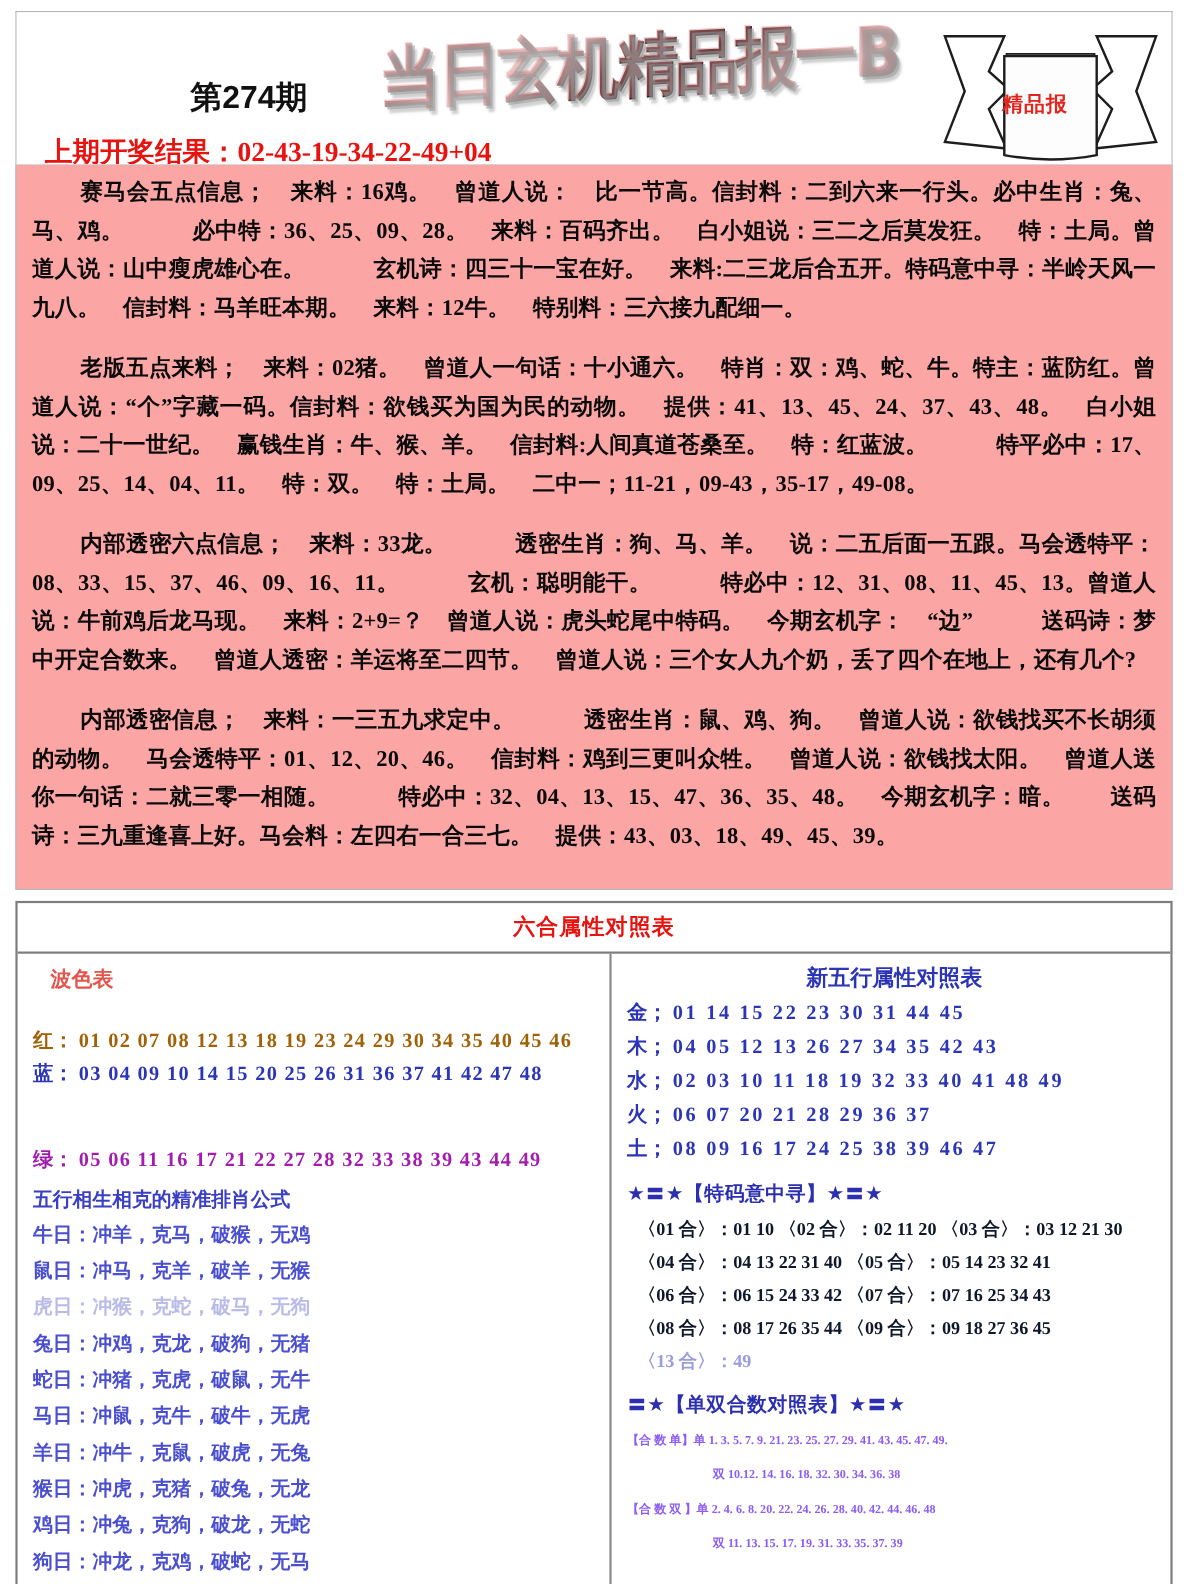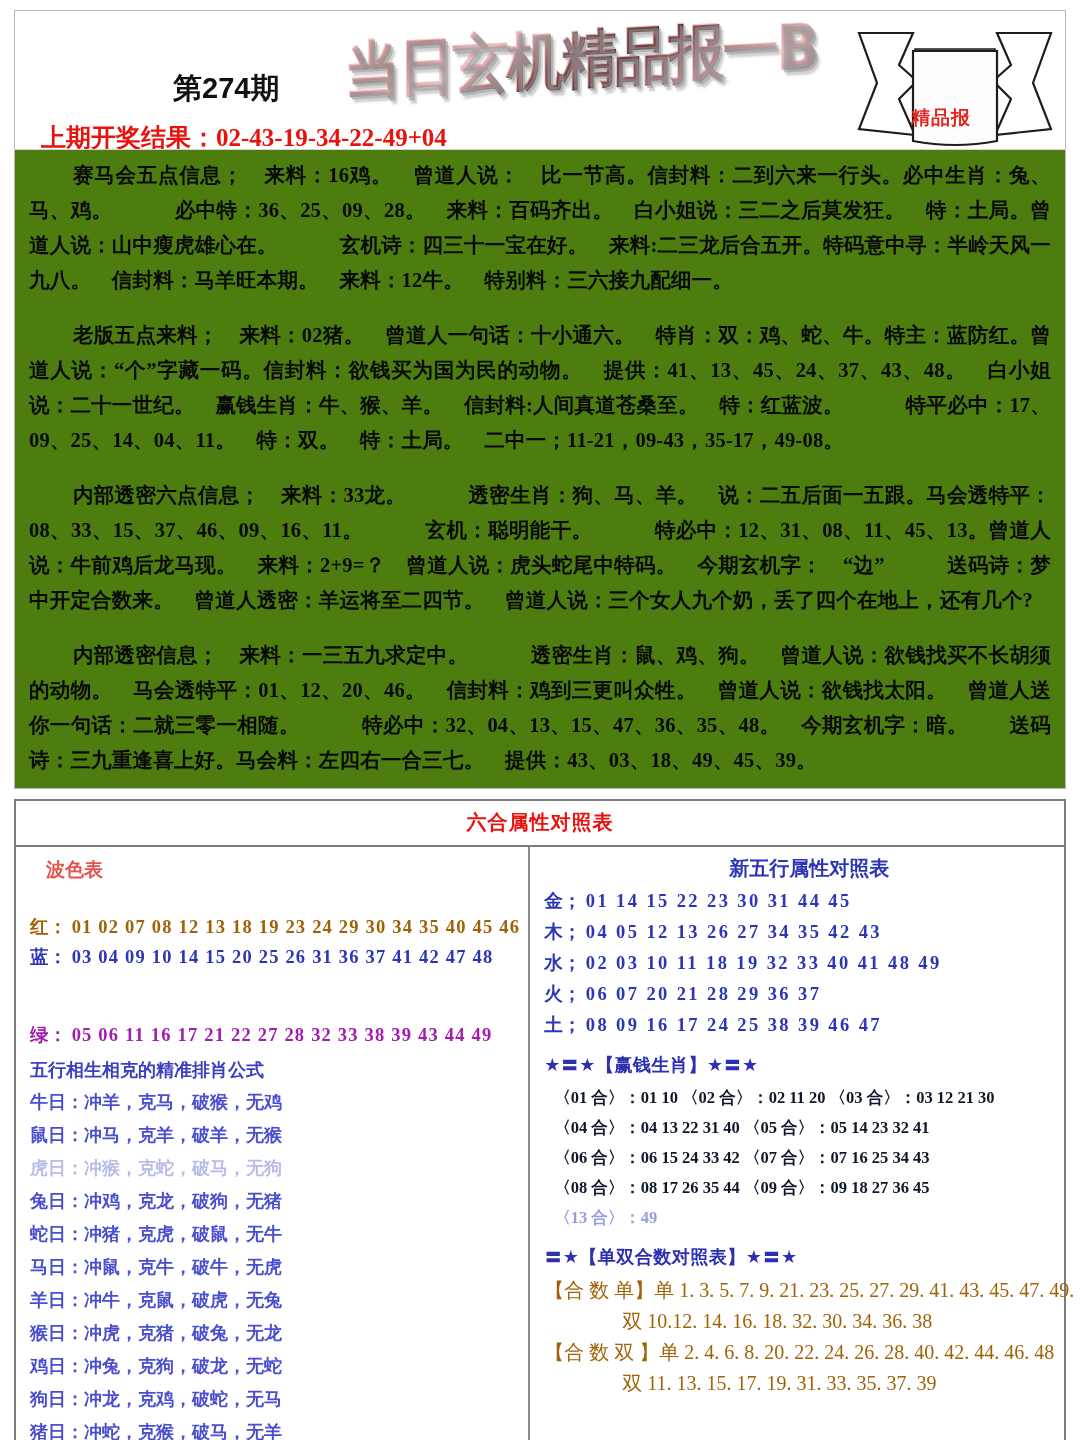--- a/index.html
+++ b/index.html
@@ -52,32 +52,32 @@
     transform-origin:left center;
   }
   .title-art::after{
     content:"";position:absolute;left:0;top:0;right:0;bottom:0;
     pointer-events:none;
   }
   
   .ribbon{position:absolute;right:10px;top:14px;width:200px;height:122px;}
   .ribbon svg{display:block;}
   .ribbon-text{
-    position:absolute;left:56px;top:80px;
+    position:absolute;left:56px;top:57px;
     font-size:19px;font-weight:bold;color:#e2241d;
     font-family:"Liberation Sans","DejaVu Sans",sans-serif;
     letter-spacing:1px;
   }
 
   
   .body-box{
     border:1px solid #b9b9b9;
     border-top:1px solid #d6d6d6;
-    padding:8px 14px 6px 14px;
-    background:#4d7c0f;
+    padding:8px 14px 26px 14px;
+    background:#fca5a5;
   }
   .para{
     font-size:20.5px;
     line-height:35px;
     color:#0a0a0a;
     font-weight:bold;
     text-align:justify;
     font-family:"Liberation Serif","DejaVu Serif",serif;
     margin:0 0 20px 0;
     text-indent:44px;
@@ -141,21 +141,21 @@
     font-family:"Liberation Sans","DejaVu Sans",sans-serif;
     margin:12px 0 6px 0;letter-spacing:.5px;
   }
   .he-row{
     font-size:16.5px;font-weight:bold;color:#0f172a;line-height:30px;white-space:nowrap;
     font-family:"Liberation Serif","DejaVu Serif",serif;
     padding-left:10px;
   }
   .he-row.faint{color:#9a9ddd;}
   .ds-row{
-    font-size:20px;font-weight:normal;color:#a16207;line-height:31px;white-space:nowrap;
+    font-size:11px;font-weight:bold;color:#8b5cf6;line-height:31px;white-space:nowrap;
     font-family:"Liberation Serif","DejaVu Serif",serif;
   }
   .ds-row.indent{padding-left:78px;}
 </style>
 </head>
 <body>
 
 <div class="page">
 
   <div class="header">
@@ -238,21 +238,21 @@
         </div>
         <div class="wx-row">
           <span>火</span><span>；</span>
           <span class="nums">06 07 20 21 28 29 36 37</span>
         </div>
         <div class="wx-row">
           <span>土</span><span>；</span>
           <span class="nums">08 09 16 17 24 25 38 39 46 47</span>
         </div>
 
-        <div class="sec-title">★〓★【赢钱生肖】★〓★</div>
+        <div class="sec-title">★〓★【特码意中寻】★〓★</div>
 
         <div class="he-row">〈01 合〉：01 10 〈02 合〉：02 11 20 〈03 合〉：03 12 21 30</div>
         <div class="he-row">〈04 合〉：04 13 22 31 40 〈05 合〉：05 14 23 32 41</div>
         <div class="he-row">〈06 合〉：06 15 24 33 42 〈07 合〉：07 16 25 34 43</div>
         <div class="he-row">〈08 合〉：08 17 26 35 44 〈09 合〉：09 18 27 36 45</div>
         <div class="he-row faint">〈13 合〉：49</div>
 
         <div class="sec-title">〓★【单双合数对照表】★〓★</div>
 
         <div class="ds-row">【合 数 单】单 1. 3. 5. 7. 9. 21. 23. 25. 27. 29. 41. 43. 45. 47. 49.</div>

